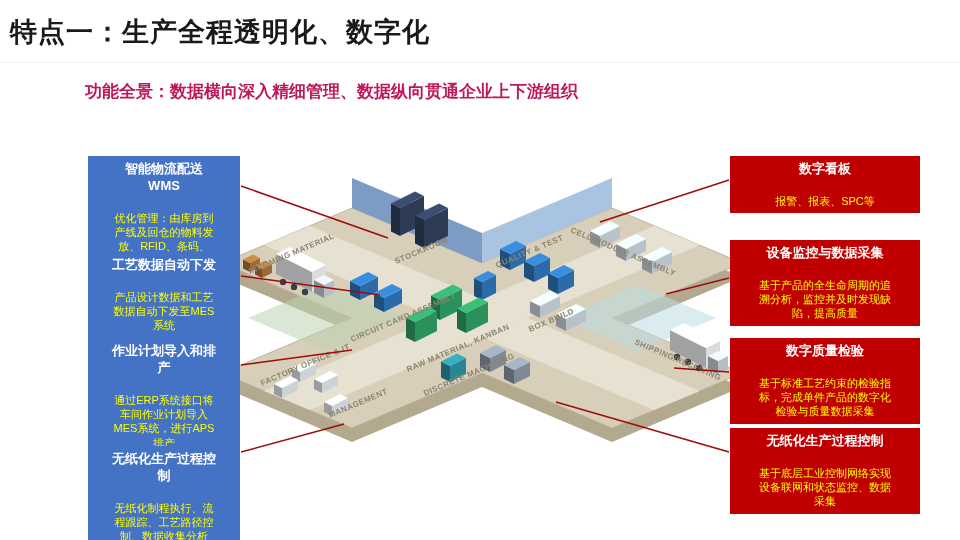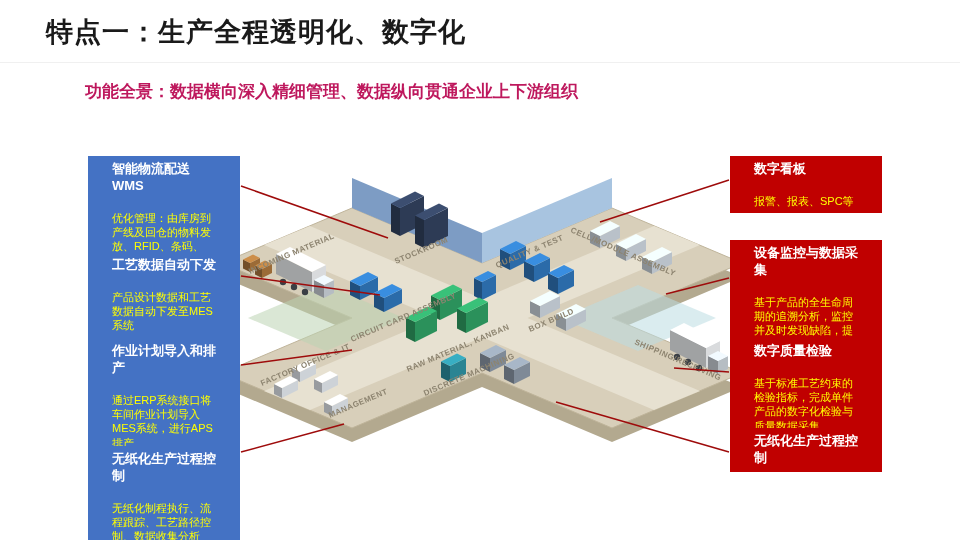--- a/index.html
+++ b/index.html
@@ -1,24 +1,24 @@
 <!DOCTYPE html>
 <html><head>
 <meta charset="utf-8">
 <style>
   html,body{margin:0;padding:0;background:#ffffff;}
   .slide{position:relative;width:960px;height:540px;background:#ffffff;overflow:hidden;
          font-family:"Liberation Sans","DejaVu Sans",sans-serif;}
-  .title{position:absolute;left:10px;top:14px;font-size:27px;font-weight:bold;color:#1a1a1a;letter-spacing:1px;margin-left:36px;}
+  .title{position:absolute;left:10px;top:14px;font-size:27px;font-weight:bold;color:#1a1a1a;letter-spacing:1px;}
   .divider{position:absolute;left:0;top:62px;width:960px;height:1px;background:#f0f0f0;}
   .subtitle{position:absolute;left:85px;top:80px;font-size:17px;font-weight:bold;color:#be185d;}
   svg.overlay{position:absolute;left:0;top:0;width:960px;height:540px;}
-  .callout{position:absolute;box-sizing:border-box;padding:5px 24px;}
+  .callout{position:absolute;box-sizing:border-box;padding:5px 24px;text-align:center;}
   .callout.blue{background:#4472c4;width:152px;left:88px;}
-  .callout.red{background:#c00000;width:152px;left:730px;}
+  .callout.red{background:#c00000;width:190px;left:730px;}
   .callout .t{font-size:13px;font-weight:bold;line-height:1.3;color:#ffffff;}
   .callout .d{font-size:11px;line-height:1.3;color:#ffff00;margin-top:16px;}
   .zone{font-size:8px;font-weight:bold;fill:#8d8470;letter-spacing:0.5px;}
   .connector{stroke:#9e0b0b;stroke-width:1.5;}
 </style>
 </head>
 <body>
 
 <div class="slide">
 
@@ -187,15 +187,16 @@
   <div class="callout red" style="top:240px">
     <div class="t">设备监控与数据采集</div>
     <div class="d">基于产品的全生命周期的追溯分析，监控并及时发现缺陷，提高质量</div>
   </div>
   <div class="callout red" style="top:338px">
     <div class="t">数字质量检验</div>
     <div class="d">基于标准工艺约束的检验指标，完成单件产品的数字化检验与质量数据采集</div>
   </div>
   <div class="callout red" style="top:428px">
     <div class="t">无纸化生产过程控制</div>
+    <div class="d">基于底层工业控制网络实现设备联网和状态监控、数据采集</div>
   </div>
 
 </div>
 
 </body></html>

